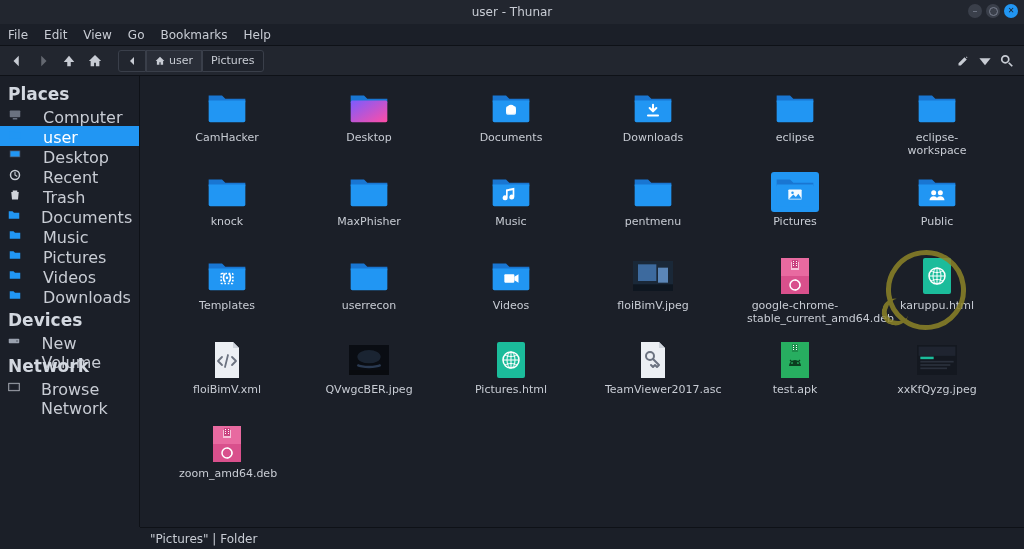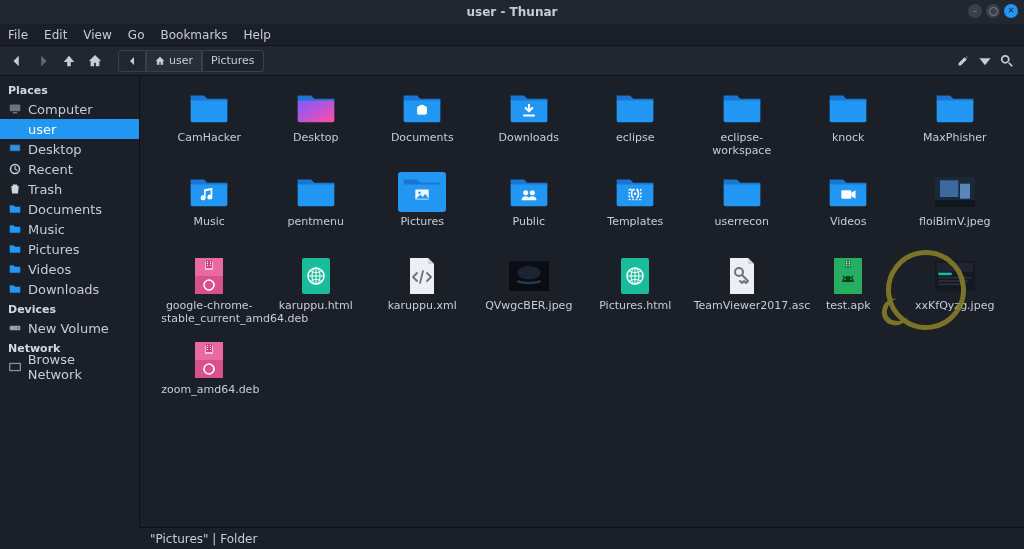--- a/index.html
+++ b/index.html
@@ -1,18 +1,18 @@
 <!DOCTYPE html>
 <html><head>
 <meta charset="utf-8">
 <style>
   *{box-sizing:border-box;margin:0;padding:0;font-family:"DejaVu Sans","Segoe UI",sans-serif;}
   body{background:#1b1f28;color:#d3d8e0;width:1024px;height:549px;overflow:hidden;font-size:12px;}
   .titlebar{height:24px;background:#22262f;display:flex;align-items:center;justify-content:center;position:relative;}
-  .titlebar .title{font-size:12px;color:#c8ccd4;font-weight:bold;}
+  .titlebar .title{font-size:12px;color:#c8ccd4;}
   .win-controls{position:absolute;right:6px;top:4px;display:flex;gap:4px;}
   .win-btn{width:14px;height:14px;border-radius:50%;display:flex;align-items:center;justify-content:center;font-size:9px;color:#1b1f28;}
   .win-min{background:#3a3f4a;}
   .win-max{background:#3a3f4a;}
   .win-max::after{content:"";width:7px;height:7px;border:1px solid #7a8090;border-radius:50%;}
   .win-close{background:#2196f3;}
   .win-close::after{content:"✕";font-size:8px;line-height:1;}
   .win-min::after{content:"–";font-size:10px;color:#7a8090;line-height:1;}
   .menubar{height:22px;background:#1b1f28;display:flex;align-items:center;padding:0 8px;gap:16px;border-bottom:1px solid #0e1117;}
   .menubar span{font-size:12px;color:#c8ccd4;cursor:default;}
@@ -20,27 +20,27 @@
   .tb-btn{width:22px;height:22px;display:flex;align-items:center;justify-content:center;color:#c8ccd4;}
   .tb-btn svg{width:14px;height:14px;fill:#c8ccd4;}
   .pathbar{display:flex;align-items:center;gap:0;margin-left:8px;}
   .path-seg{display:flex;align-items:center;height:22px;padding:0 8px;background:#2a2e38;border:1px solid #3a3f4a;font-size:11px;color:#c8ccd4;gap:4px;}
   .path-seg.last{border-radius:0 3px 3px 0;}
   .path-seg.back{border-radius:3px 0 0 3px;background:#22262f;}
   .path-seg svg{width:10px;height:10px;fill:#c8ccd4;}
   .spacer{flex:1;}
   .main{display:flex;height:calc(549px - 24px - 22px - 30px - 22px);}
   .sidebar{width:140px;background:#1b1f28;border-right:1px solid #0e1117;overflow-y:auto;padding-top:4px;}
-  .side-head{font-size:11px;font-weight:bold;color:#d3d8e0;padding:4px 8px 2px;}
-  .side-item{display:flex;align-items:center;gap:6px;padding:2px 8px;height:20px;font-size:13px;color:#c8ccd4;}
+  .side-head{font-size:17px;font-weight:bold;color:#d3d8e0;padding:4px 8px 2px;}
+  .side-item{display:flex;gap:21px;padding:2px 8px;height:20px;font-size:16px;color:#c8ccd4;}
   .side-item.selected{background:#2196f3;color:#fff;}
   .side-icon{width:14px;height:14px;display:flex;align-items:center;justify-content:center;}
   .side-icon svg{width:12px;height:12px;}
   .content{flex:1;background:#1b1f28;overflow-y:auto;padding:10px 20px;}
-  .grid{display:grid;grid-template-columns:repeat(8,1fr);gap:6px 8px;}
+  .grid{display:grid;grid-template-columns:repeat(6,1fr);gap:6px 8px;}
   .item{display:flex;flex-direction:column;align-items:center;height:78px;justify-content:flex-start;padding-top:2px;}
   .item .icon-wrap{width:48px;height:40px;display:flex;align-items:center;justify-content:center;border-radius:3px;}
   .item.selected .icon-wrap{background:#2196f3;}
   .item .item-label{font-size:11px;color:#c8ccd4;text-align:center;margin-top:4px;line-height:1.15;max-width:96px;}
   .folder-svg{width:40px;height:32px;}
   .file-rect{width:28px;height:36px;}
   .statusbar{height:22px;background:#1b1f28;border-top:1px solid #0e1117;display:flex;align-items:center;padding:0 10px;font-size:12px;color:#c8ccd4;}
   .statusbar{margin-left:140px;}
   .pencil-btn{width:22px;height:22px;display:flex;align-items:center;justify-content:center;}
   .pencil-btn svg{width:12px;height:12px;fill:#c8ccd4;}
@@ -462,21 +462,21 @@
           <div class="item-label">karuppu.html</div>
         </div>
         <div class="item">
           <div class="icon-wrap">
             <svg class="file-rect" viewBox="0 0 28 36">
               <path fill="#eceff4" d="M2 0h18l6 6v30H2z"></path>
               <path fill="#cfd4dc" d="M20 0v6h6z"></path>
               <path d="M9 15l-4 4 4 4M19 15l4 4-4 4M15 13l-3 12" stroke="#6b7280" stroke-width="1.8" fill="none" stroke-linecap="round" stroke-linejoin="round"></path>
             </svg>
           </div>
-          <div class="item-label">karuppu.xml</div>
+          <div class="item-label">floiBimV.xml</div>
         </div>
         <div class="item">
           <div class="icon-wrap">
             <svg class="folder-svg" viewBox="0 0 48 36">
               <rect width="48" height="36" fill="#0a0d13"></rect>
               <ellipse cx="24" cy="14" rx="14" ry="8" fill="#1a2432"></ellipse>
               <path d="M10 24c6 3 22 3 28 0" stroke="#2a3a52" stroke-width="3" fill="none"></path>
               <rect y="30" width="48" height="6" fill="#090b0f"></rect>
             </svg>
           </div>

